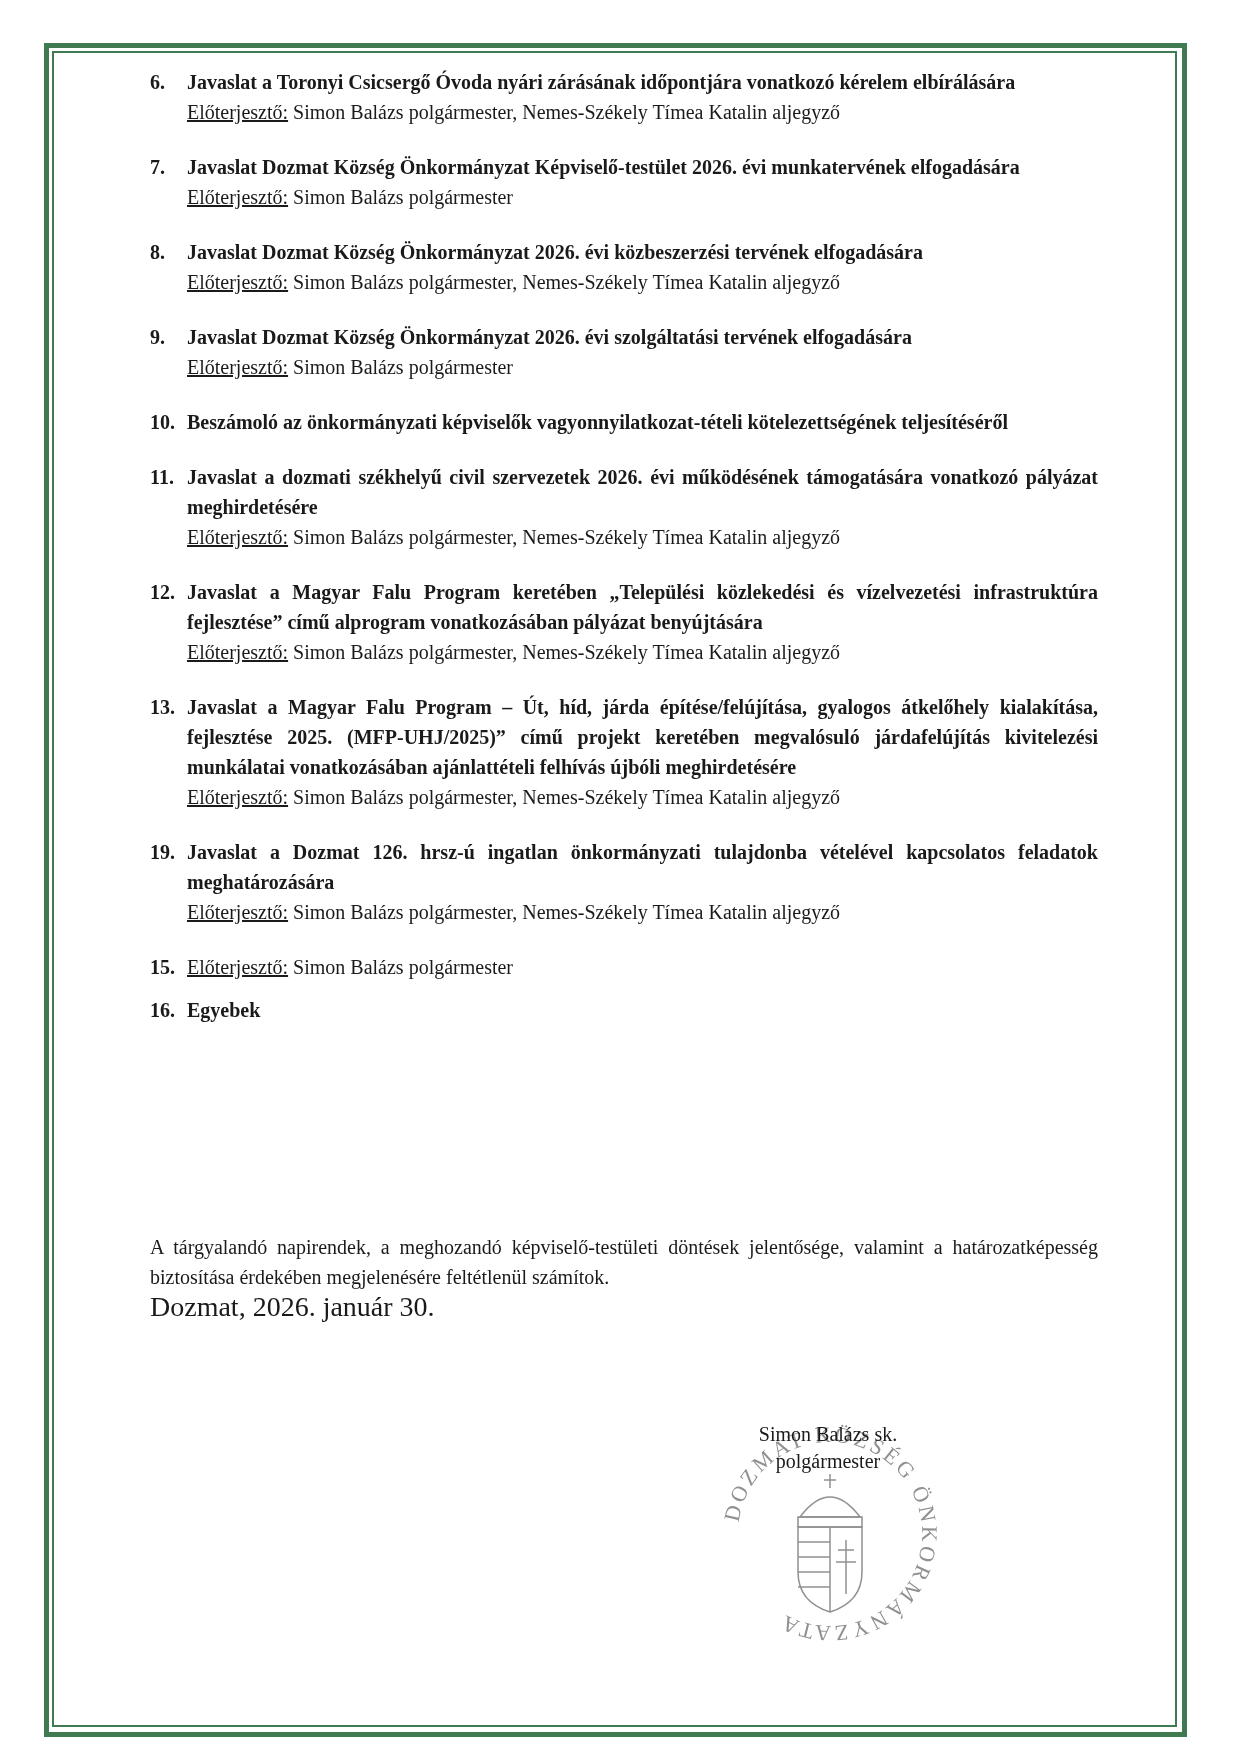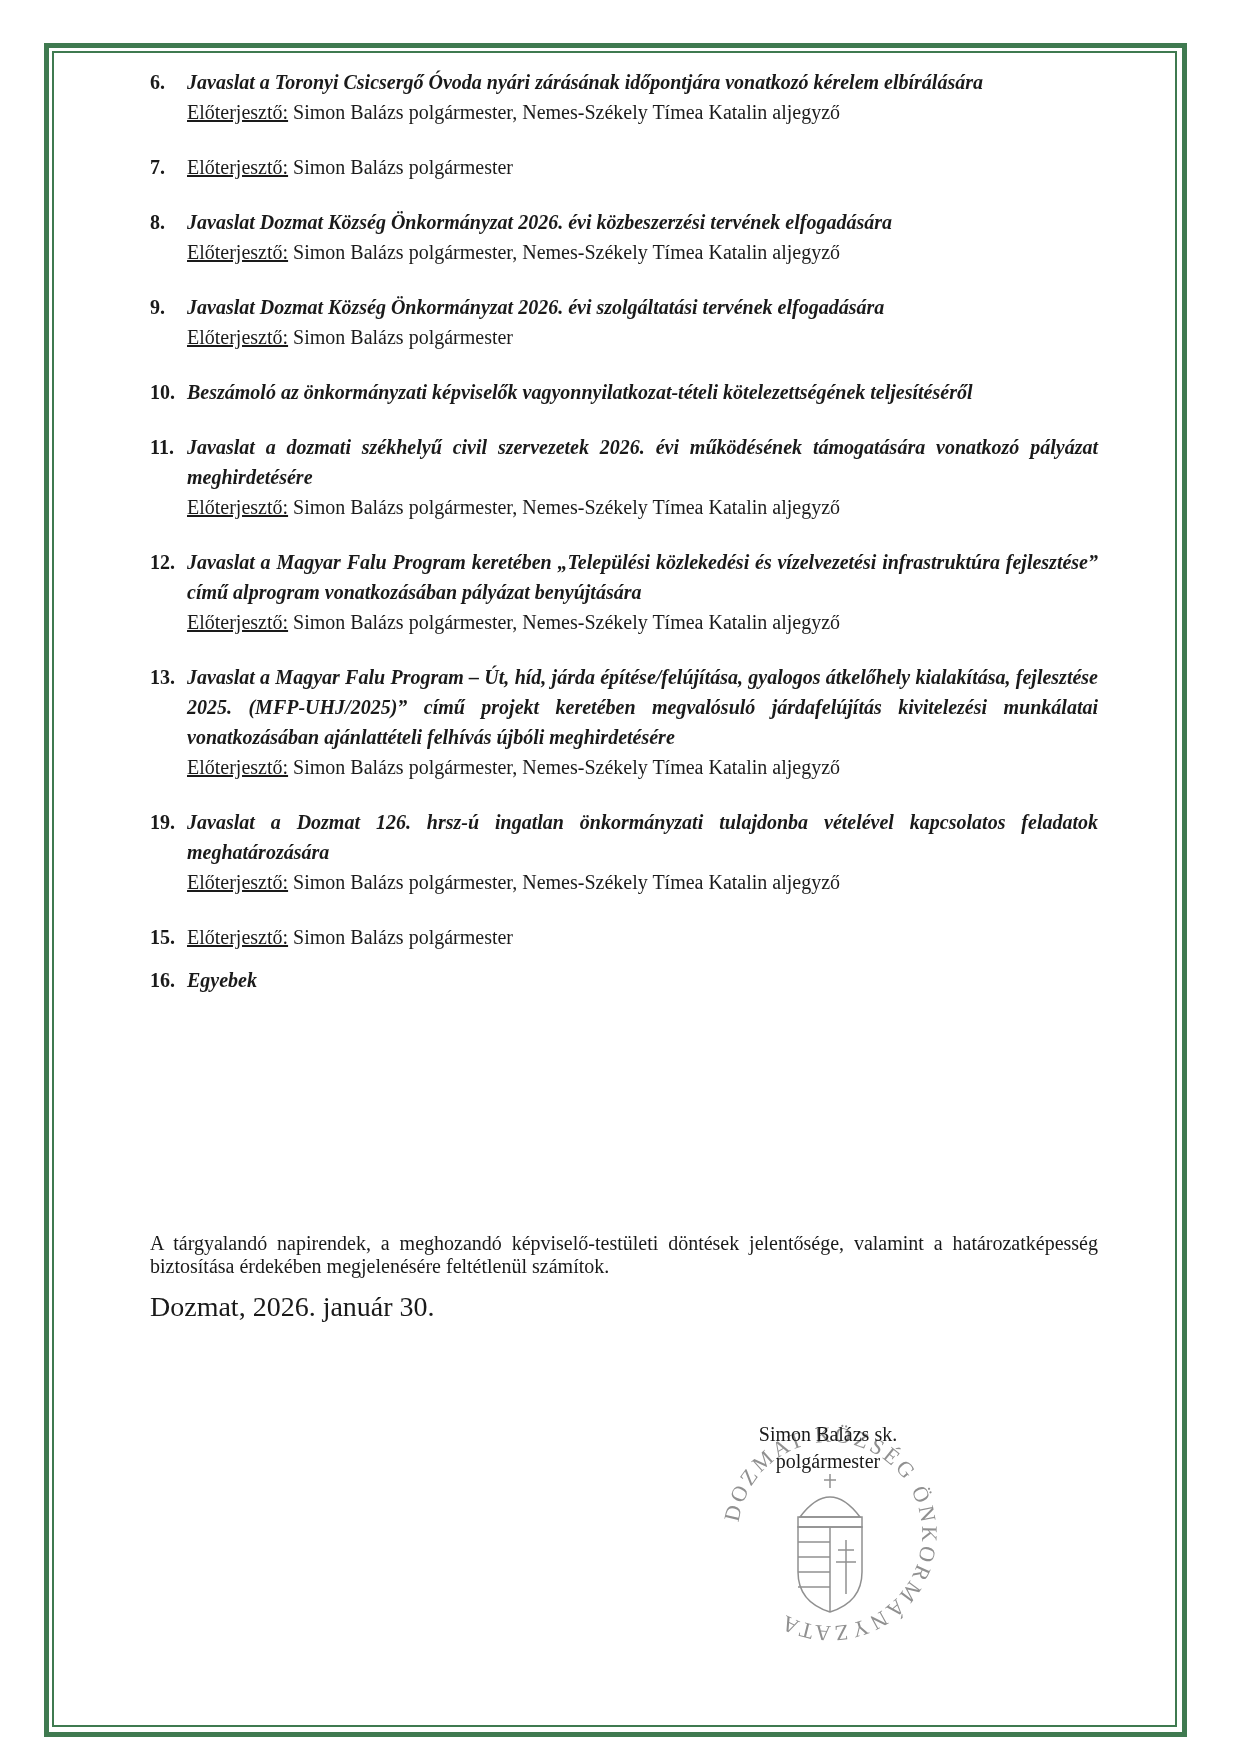--- a/index.html
+++ b/index.html
@@ -19,29 +19,29 @@
     .content {
       position: absolute; left: 150px; top: 67px; width: 948px;
     }
     .item {
       position: relative; padding-left: 37px; font-size: 20px; line-height: 30px;
     }
     .item .num {
       position: absolute; left: 0; top: 0; font-weight: bold;
     }
     .item .title {
-      font-weight: bold; text-align: justify; text-align-last: left; font-style: italic;
+      font-weight: bold; text-align: justify; text-align-last: left;
     }
     .item .presenter { font-weight: normal; }
     .item .presenter .label { text-decoration: underline; }
     .gap { height: 25px; }
     .gap-small { height: 13px; }
     .closing {
       position: absolute; left: 150px; top: 1232px; width: 948px;
-      font-size: 20px; line-height: 23px; text-align: justify;
+      font-size: 20px; line-height: 30px; text-align: justify;
     }
     .date {
       position: absolute; left: 150px; top: 1292px; font-size: 28px; line-height: 30px;
     }
     .stamp {
       position: absolute; left: 718px; top: 1422px; width: 224px; height: 224px;
     }
     .signature {
       position: absolute; left: 728px; top: 1400px; width: 200px; text-align: center;
       font-size: 20px; line-height: 27px; margin-top: 21px;
@@ -57,20 +57,21 @@
 
   <div class="item">
     <span class="num">6.</span>
     <div class="title">Javaslat a Toronyi Csicsergő Óvoda nyári zárásának időpontjára vonatkozó kérelem elbírálására</div>
     <div class="presenter"><span class="label">Előterjesztő:</span> <span>Simon Balázs polgármester, Nemes-Székely Tímea Katalin aljegyző</span></div>
   </div>
   <div class="gap"></div>
 
   <div class="item">
     <span class="num">7.</span>
+    <div class="title">Javaslat Dozmat Község Önkormányzat Képviselő-testület 2026. évi munkatervének elfogadására</div>
     <div class="presenter"><span class="label">Előterjesztő:</span> <span>Simon Balázs polgármester</span></div>
   </div>
   <div class="gap"></div>
 
   <div class="item">
     <span class="num">8.</span>
     <div class="title">Javaslat Dozmat Község Önkormányzat 2026. évi közbeszerzési tervének elfogadására</div>
     <div class="presenter"><span class="label">Előterjesztő:</span> <span>Simon Balázs polgármester, Nemes-Székely Tímea Katalin aljegyző</span></div>
   </div>
   <div class="gap"></div>

